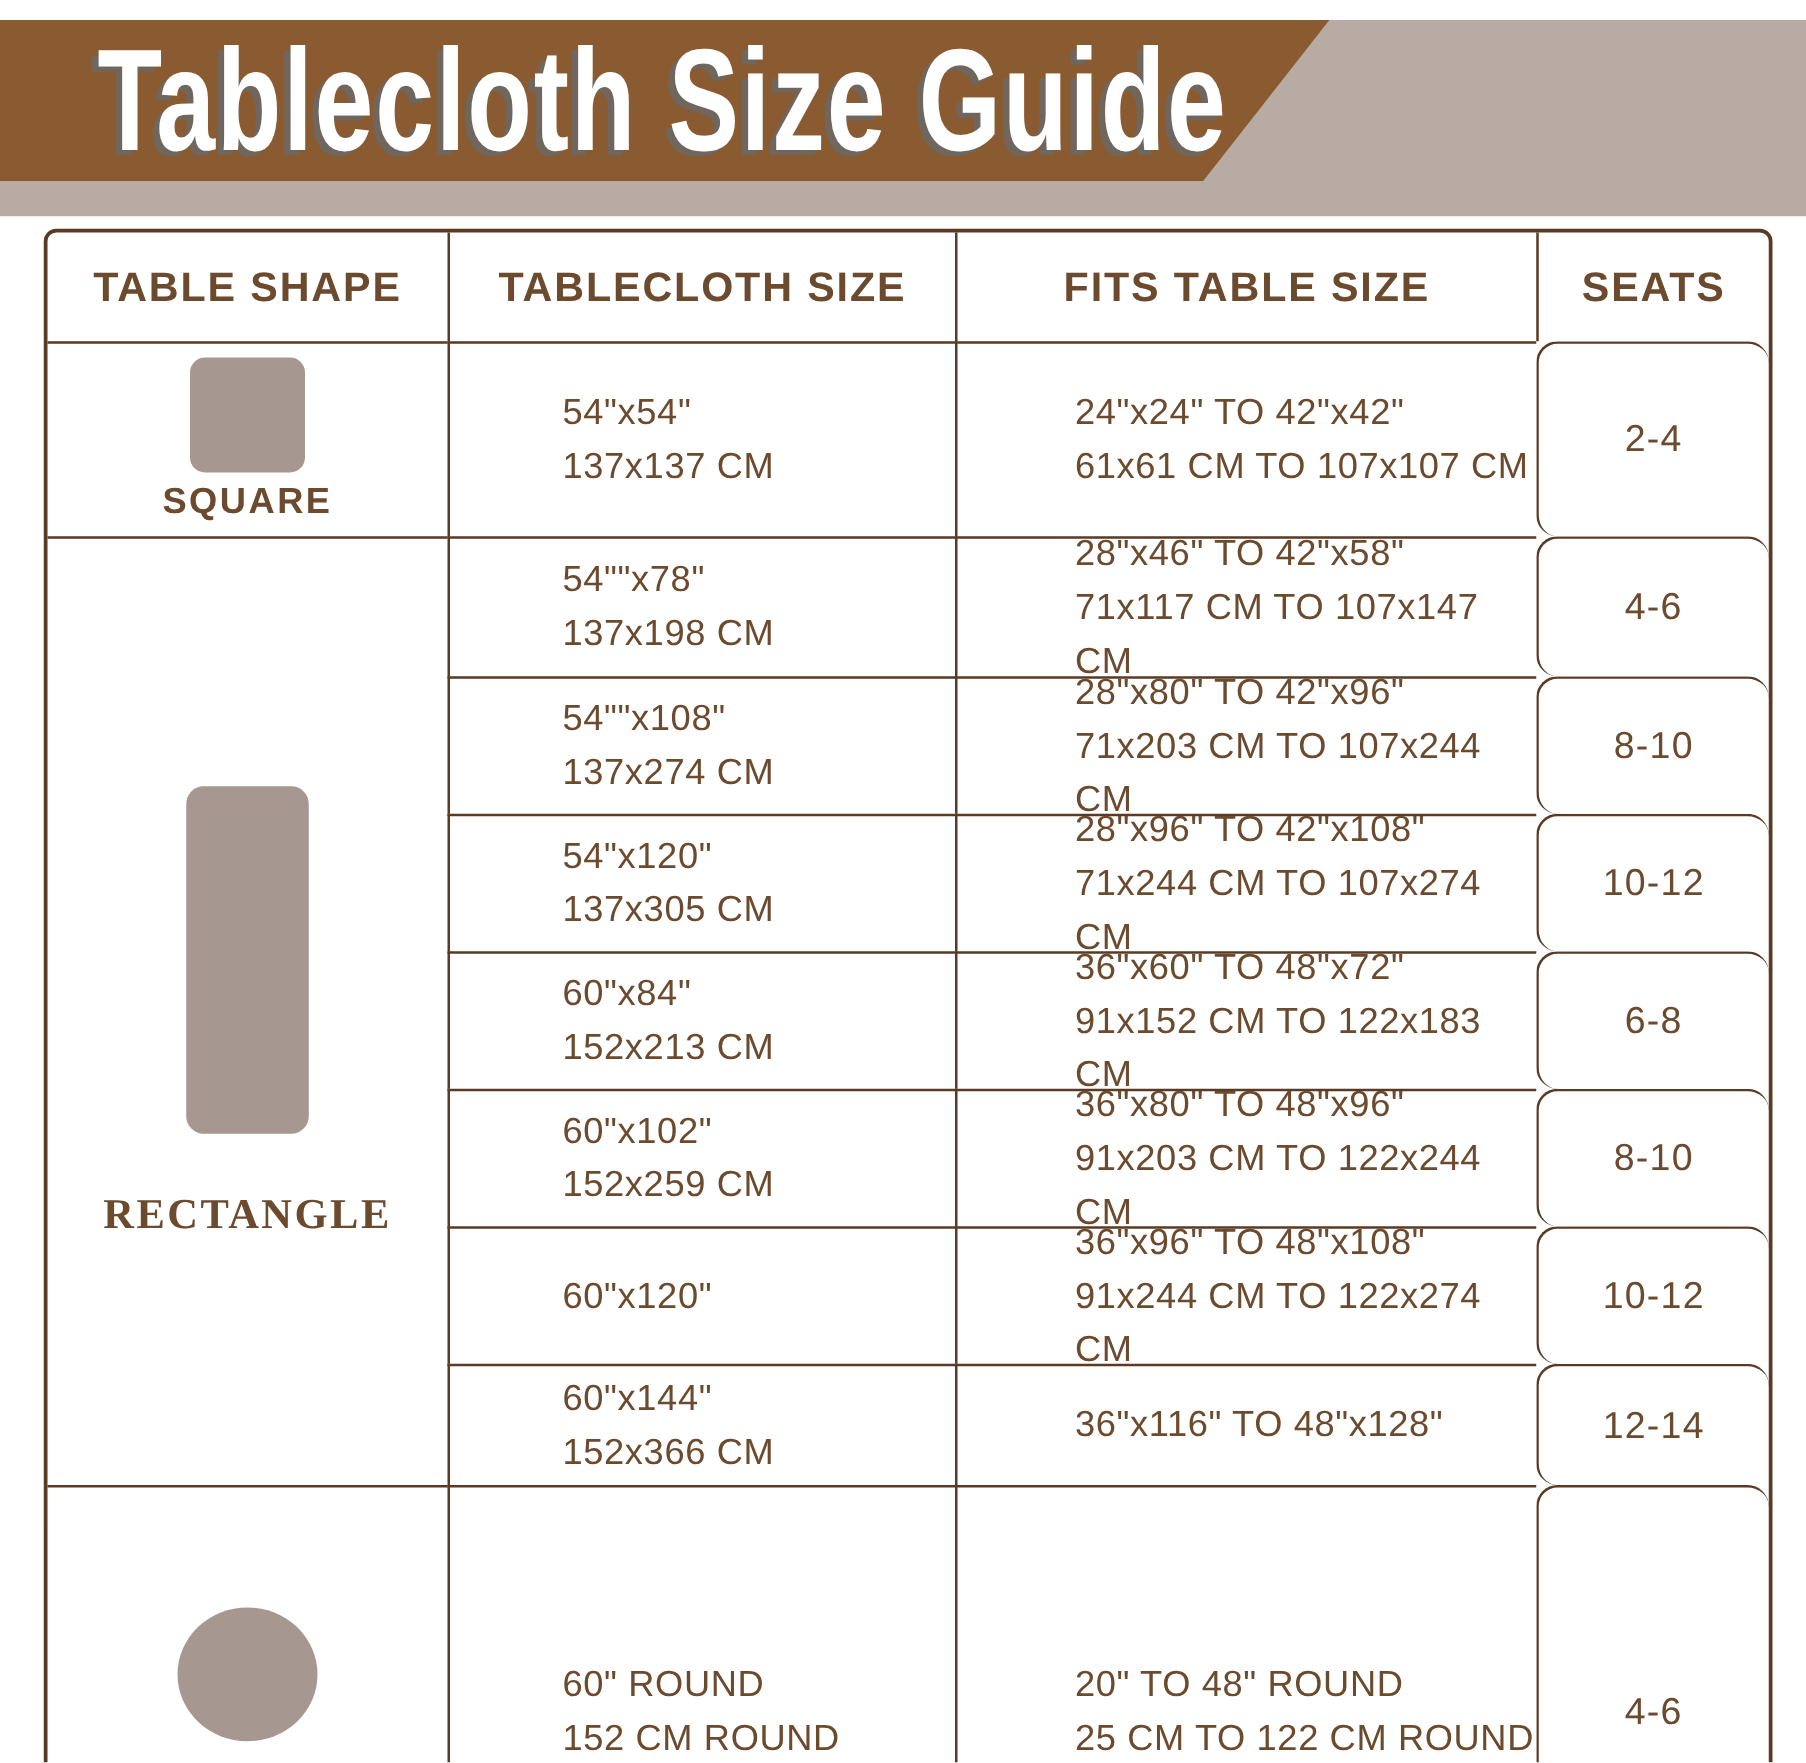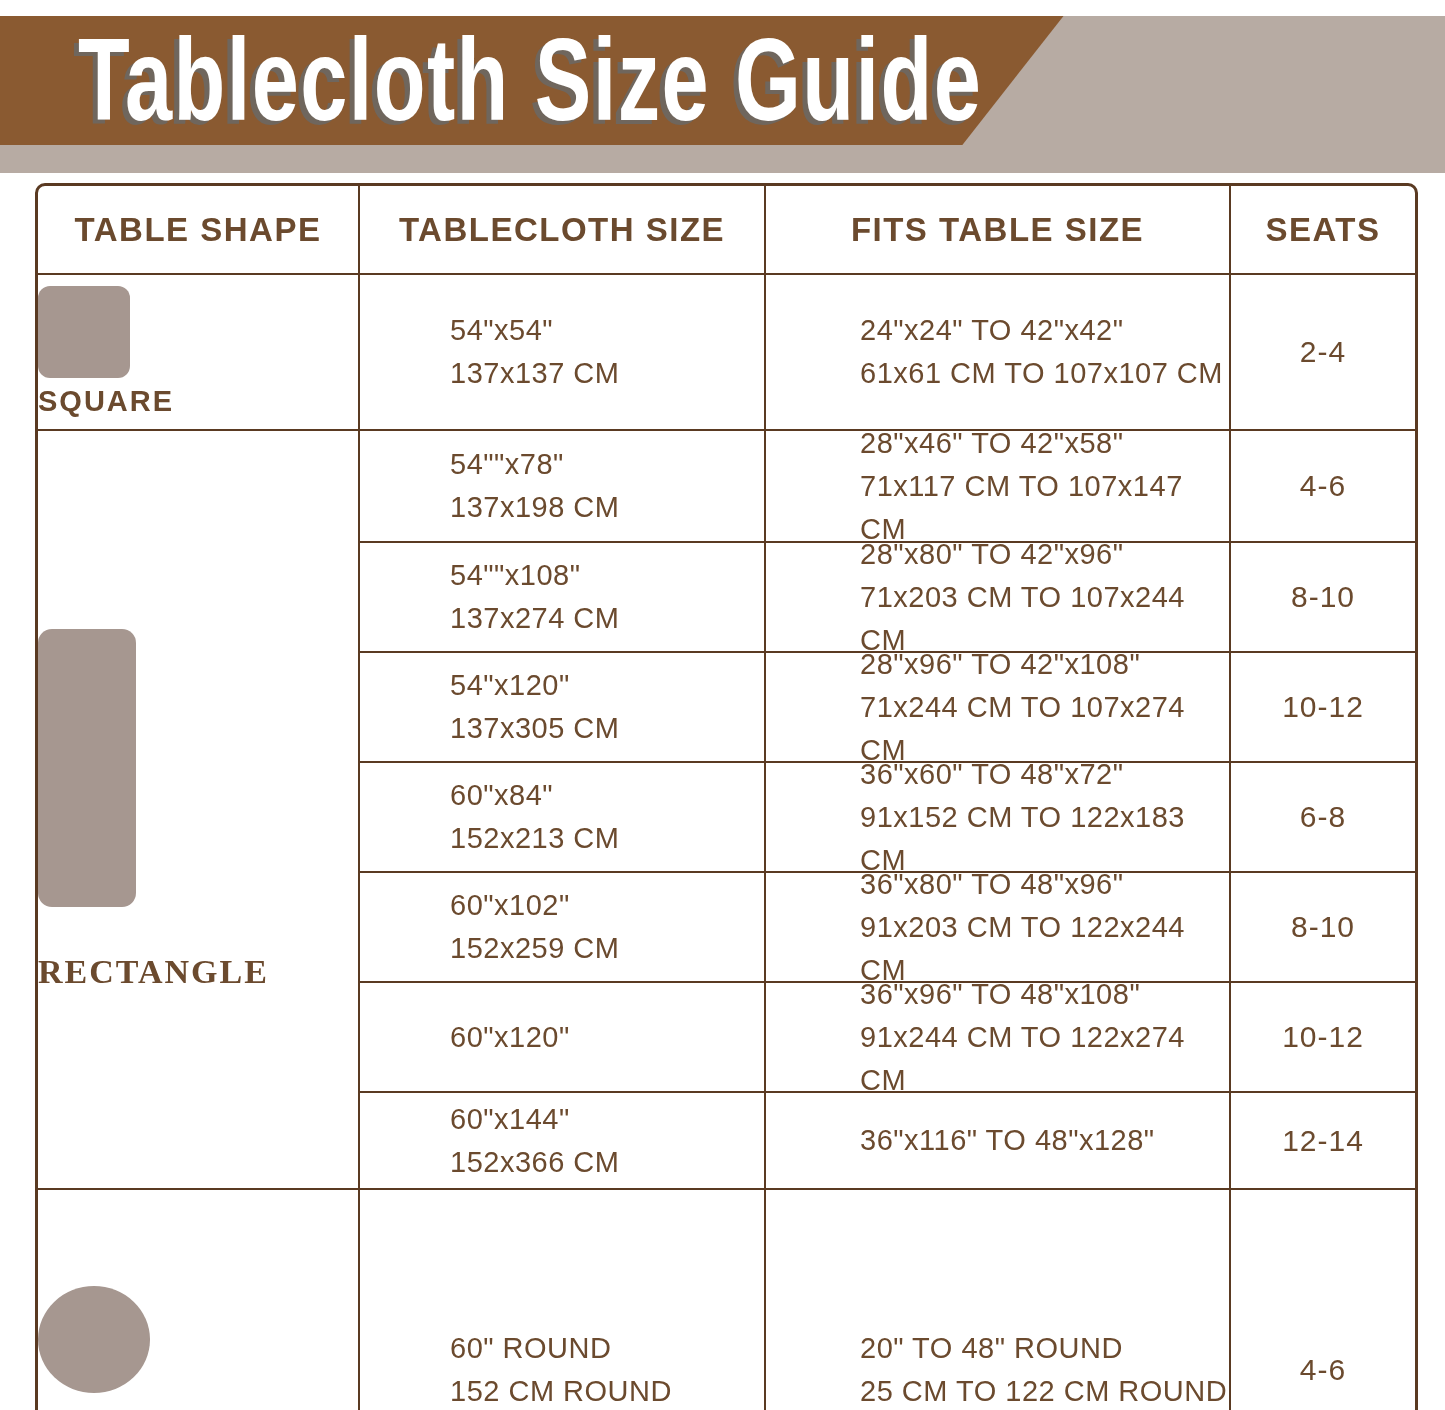--- a/index.html
+++ b/index.html
@@ -31,22 +31,22 @@
     display:grid;
     grid-template-columns:320px 406px 465px auto;
     grid-template-rows:87px 156px 112px 110px 110px 110px 110px 110px 97px auto;}
   .cell{border-left:2px solid var(--border-brown);border-top:2px solid var(--border-brown);
     display:flex;flex-direction:column;justify-content:center;color:var(--text-brown);}
   .col1{border-left:none;}
   .hdr{border-top:none;flex-direction:row;align-items:center;justify-content:center;
     font-weight:bold;font-size:33px;letter-spacing:1.5px;}
   .c-size{padding-left:90px;font-size:29px;line-height:43px;letter-spacing:0.5px;}
   .c-fits{padding-left:94px;font-size:29px;line-height:43px;letter-spacing:0.5px;}
-  .c-seats{align-items:center;font-size:30px;letter-spacing:1px;}
-  .c-shape{justify-content:center;}
+  .c-seats{align-items:center;font-size:30px;letter-spacing:1px;border-radius:17px;}
+  .c-shape{align-items:center;justify-content:center;}
   .shape-label{font-weight:bold;letter-spacing:2px;color:var(--text-brown);}
   .lbl-square{font-size:29px;margin-top:7px;}
   .lbl-rect{font-size:34px;margin-top:46px;}
   .lbl-round{font-size:43px;margin-top:12px;}
   .icon{background:var(--shape-fill);display:block;}
   .icon-square{width:92px;height:92px;border-radius:12px;}
   .icon-rect{width:98px;height:278px;border-radius:14px;}
   .icon-round{width:112px;height:107px;border-radius:50%;}
   .cell-square-shape{grid-column:1;grid-row:2;}
   .cell-rect-shape{grid-column:1;grid-row:3 / span 7;font-family:Liberation Serif, serif;}

